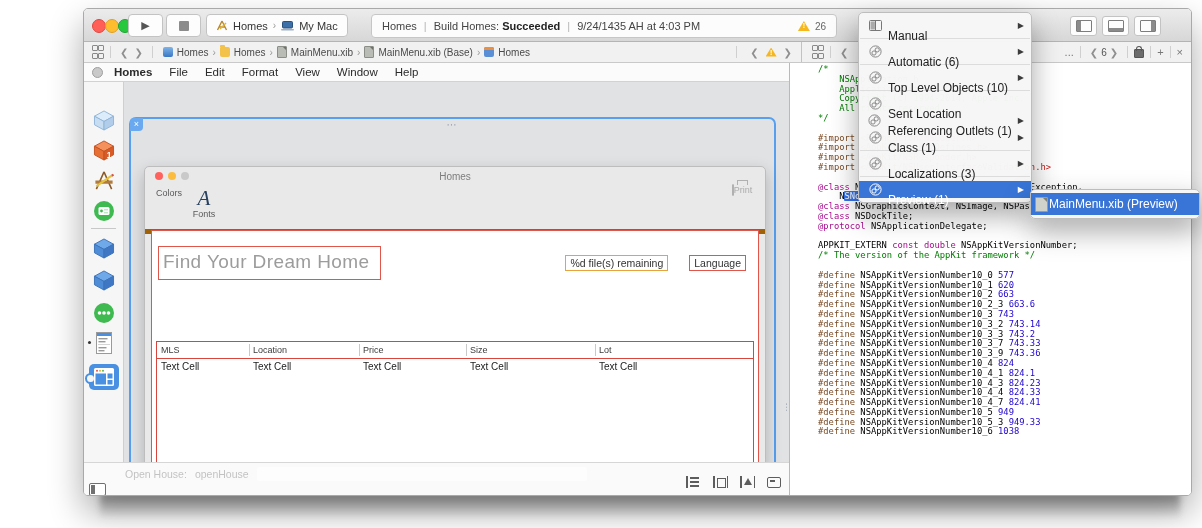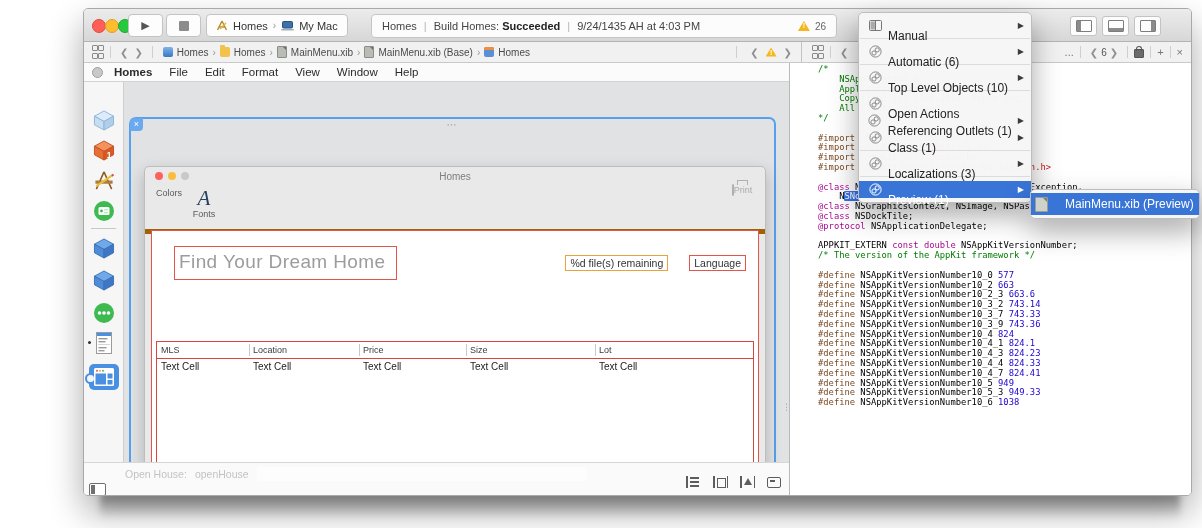--- a/index.html
+++ b/index.html
@@ -118,21 +118,21 @@
   .fontA{font-family:"Liberation Serif",serif;font-size:21px;font-style:italic;
       color:#27415f;line-height:22px;height:23px;}
   .printer{width:20px;height:14px;border:1.5px solid #b0b0b0;border-radius:2px;
       margin:4px auto 4px;position:relative;background:#e2e2e2;}
   .printer:before{content:"";position:absolute;left:4px;top:-5px;width:9px;height:4px;
       border:1.5px solid #b0b0b0;border-bottom:none;}
   .dcontent{position:absolute;left:6px;right:6px;top:63px;bottom:6px;background:#fff;
       border:1px solid #e0564a;}
   .lr{border:1px solid #e0564a;}
   .lo{border:1px solid #e8a33d;}
-  .head-row{position:absolute;left:22px;right:12px;top:12px;height:40px;display:flex;align-items:center;text-align:center;}
+  .head-row{position:absolute;left:6px;right:12px;top:12px;height:40px;display:flex;align-items:center;text-align:center;}
   .bigtitle{font-size:19px;font-weight:300;letter-spacing:.4px;color:#9c9c9c;
       padding:4px 10px 6px 4px;min-width:185px;}
   .badges{margin-left:auto;display:flex;gap:21px;align-items:center;font-size:10.5px;color:#333;}
   .badges span{padding:1px 4px;}
   .dtable{position:absolute;left:4px;right:4px;top:110px;height:154px;background:#fff;
       border:1px solid #d9453c;}
   .thead{display:flex;height:16px;border-bottom:1px solid #d9453c;font-size:9px;color:#3c3c3c;
       align-items:center;background:#fff;}
   .thead .th{border-left:1px solid #c9c9c9;padding-left:3px;box-sizing:border-box;height:12px;
       line-height:12px;}
@@ -191,21 +191,21 @@
   .cm-item{display:flex;align-items:center;height:17px;padding:0 7px 0 9px;gap:6px;}
   .cm-item .lbl{flex:1;white-space:nowrap;margin-top:21px;}
   .cm-item .arr{font-size:8px;color:#3c3c3c;}
   .cm-item.hl{background:#3875d7;color:#fff;}
   .cm-item.hl .arr{color:#fff;}
   .cm-sep{height:1px;background:#dcdcdc;margin:4px 1px;}
   .mi{width:14px;height:14px;display:flex;align-items:center;justify-content:center;}
   .submenu{position:absolute;left:1030px;top:189px;width:168px;background:rgba(246,246,246,.98);
       border:1px solid #bdbdbd;border-radius:5px;box-shadow:0 12px 28px rgba(0,0,0,.35);
       padding:3px 0;z-index:51;font-size:12px;}
-  .sm-item{display:flex;align-items:center;gap:17px;height:22px;padding:0 4px;text-align:center;}
+  .sm-item{display:flex;align-items:center;gap:1px;height:22px;padding:0 4px;text-align:center;}
   .sm-item.hl{background:#3875d7;color:#fff;}
   .sm-doc{width:11px;height:13px;background:#cfd2ca;border:1px solid #9a9d94;border-radius:1px;
       position:relative;}
   .sm-doc:before{content:"";position:absolute;right:0;top:0;border-style:solid;
       border-width:0 4px 4px 0;border-color:transparent #7d8077 transparent transparent;}
 </style>
 </head>
 <body>
 
 <div id="stage">
@@ -544,23 +544,26 @@
             <div class="cl"><span class="k">@class</span><span class="t"> NSDate, NSDictionary, NSError, NSException,</span></div>
             <div class="cl"><span class="t">    N</span><span class="sel">SNotification;</span></div>
             <div class="cl"><span class="k">@class</span><span class="t"> NSGraphicsContext, NSImage, NSPasteboard, NSWindow;</span></div>
             <div class="cl"><span class="k">@class</span><span class="t"> NSDockTile;</span></div>
             <div class="cl"><span class="k">@protocol</span><span class="t"> NSApplicationDelegate;</span></div>
             <div class="cl">&nbsp;</div>
             <div class="cl"><span class="t">APPKIT_EXTERN </span><span class="k">const</span><span class="t"> </span><span class="k">double</span><span class="t"> NSAppKitVersionNumber;</span></div>
             <div class="cl"><span class="c">/* The version of the AppKit framework */</span></div>
             <div class="cl">&nbsp;</div>
             <div class="cl"><span class="p">#define</span><span class="t"> NSAppKitVersionNumber10_0 </span><span class="n">577</span></div>
+            <div class="cl"><span class="p">#define</span><span class="t"> NSAppKitVersionNumber10_1 </span><span class="n">620</span></div>
             <div class="cl"><span class="p">#define</span><span class="t"> NSAppKitVersionNumber10_2 </span><span class="n">663</span></div>
             <div class="cl"><span class="p">#define</span><span class="t"> NSAppKitVersionNumber10_2_3 </span><span class="n">663.6</span></div>
+            <div class="cl"><span class="p">#define</span><span class="t"> NSAppKitVersionNumber10_3 </span><span class="n">743</span></div>
             <div class="cl"><span class="p">#define</span><span class="t"> NSAppKitVersionNumber10_3_2 </span><span class="n">743.14</span></div>
+            <div class="cl"><span class="p">#define</span><span class="t"> NSAppKitVersionNumber10_3_3 </span><span class="n">743.2</span></div>
             <div class="cl"><span class="p">#define</span><span class="t"> NSAppKitVersionNumber10_3_7 </span><span class="n">743.33</span></div>
             <div class="cl"><span class="p">#define</span><span class="t"> NSAppKitVersionNumber10_3_9 </span><span class="n">743.36</span></div>
             <div class="cl"><span class="p">#define</span><span class="t"> NSAppKitVersionNumber10_4 </span><span class="n">824</span></div>
             <div class="cl"><span class="p">#define</span><span class="t"> NSAppKitVersionNumber10_4_1 </span><span class="n">824.1</span></div>
             <div class="cl"><span class="p">#define</span><span class="t"> NSAppKitVersionNumber10_4_3 </span><span class="n">824.23</span></div>
             <div class="cl"><span class="p">#define</span><span class="t"> NSAppKitVersionNumber10_4_4 </span><span class="n">824.33</span></div>
             <div class="cl"><span class="p">#define</span><span class="t"> NSAppKitVersionNumber10_4_7 </span><span class="n">824.41</span></div>
             <div class="cl"><span class="p">#define</span><span class="t"> NSAppKitVersionNumber10_5 </span><span class="n">949</span></div>
             <div class="cl"><span class="p">#define</span><span class="t"> NSAppKitVersionNumber10_5_3 </span><span class="n">949.33</span></div>
             <div class="cl"><span class="p">#define</span><span class="t"> NSAppKitVersionNumber10_6 </span><span class="n">1038</span></div>
@@ -607,21 +610,21 @@
       </div>
       <div class="cm-sep"></div>
       <div class="cm-item">
         <span class="mi">
           <svg width="13" height="13" viewBox="0 0 13 13">
             <circle cx="6.5" cy="6.5" r="5.6" fill="none" stroke="#888"></circle>
             <circle cx="5" cy="8" r="2.1" fill="none" stroke="#888"></circle>
             <circle cx="8.2" cy="4.9" r="2.1" fill="none" stroke="#888"></circle>
           </svg>
         </span>
-        <span class="lbl">Open Actions</span>
+        <span class="lbl">Sent Location</span>
       </div>
       <div class="cm-item">
         <span class="mi">
           <svg width="13" height="13" viewBox="0 0 13 13">
             <circle cx="6.5" cy="6.5" r="5.6" fill="none" stroke="#888"></circle>
             <circle cx="5" cy="8" r="2.1" fill="none" stroke="#888"></circle>
             <circle cx="8.2" cy="4.9" r="2.1" fill="none" stroke="#888"></circle>
           </svg>
         </span>
         <span class="lbl">Referencing Outlets (1)</span>

